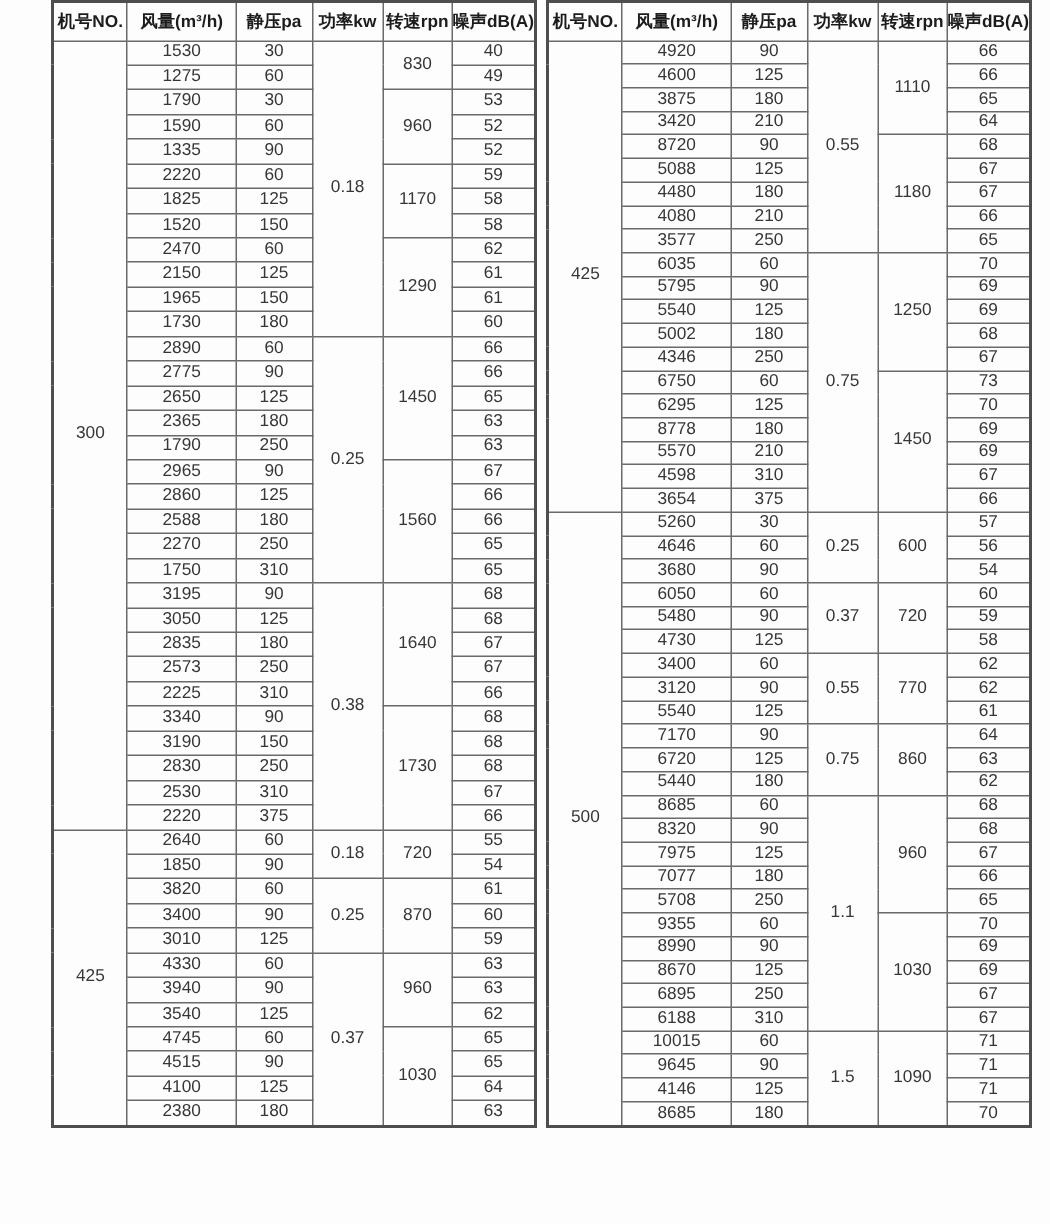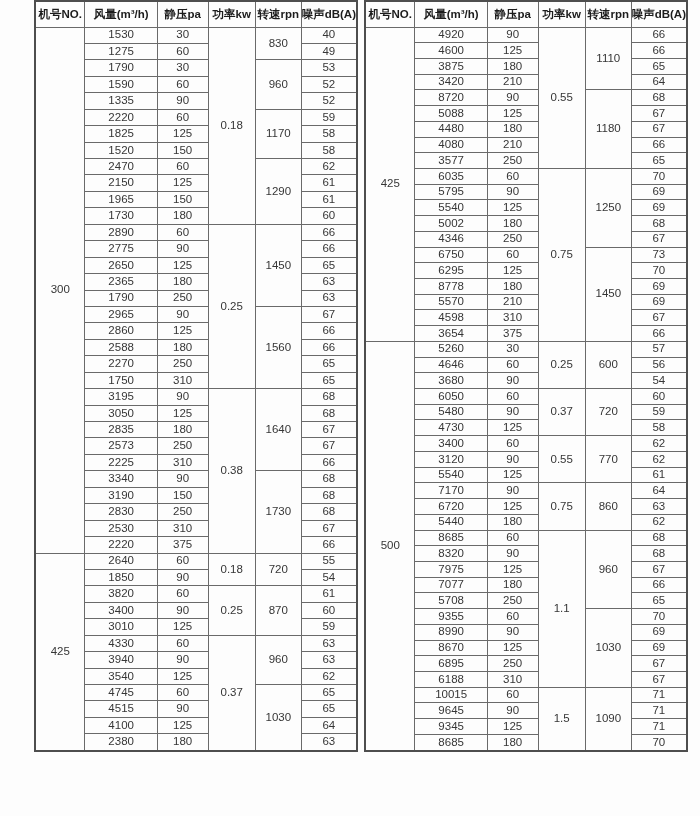--- a/index.html
+++ b/index.html
@@ -588,21 +588,21 @@
             <td rowspan="4">1.5</td>
             <td rowspan="4">1090</td>
             <td>71</td>
           </tr>
           <tr>
             <td>9645</td>
             <td>90</td>
             <td>71</td>
           </tr>
           <tr>
-            <td>9345</td>
+            <td>4146</td>
             <td>125</td>
             <td>71</td>
           </tr>
           <tr>
             <td>8685</td>
             <td>180</td>
             <td>70</td>
           </tr>
         </tbody>
       </table>

